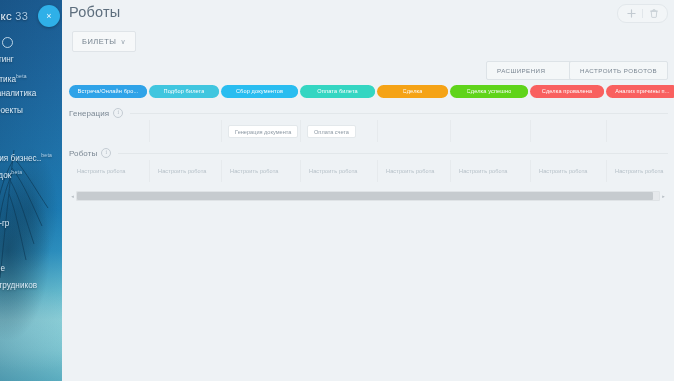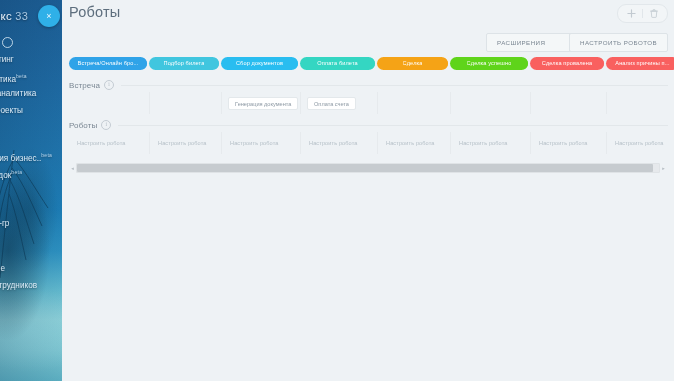--- a/index.html
+++ b/index.html
@@ -250,20 +250,26 @@
         <div class="hsep"></div>
         <div class="hicon">
           <svg width="8" height="9" viewBox="0 0 10 11">
             <path d="M1.5 2.5h7l-.7 7.3a.7.7 0 0 1-.7.6H2.9a.7.7 0 0 1-.7-.6L1.5 2.5Z" fill="none" stroke="#c2cad1" stroke-width="1"></path>
             <path d="M0.6 2.5h8.8M3.7 2.3V1.2a.6.6 0 0 1 .6-.6h1.4a.6.6 0 0 1 .6.6v1.1" fill="none" stroke="#c2cad1" stroke-width="1" stroke-linecap="round"></path>
           </svg>
         </div>
       </div>
     </div>
 
+    <div class="filter-row">
+      <div class="filter-btn">
+        <span>БИЛЕТЫ</span>
+        <span class="caret">∨</span>
+      </div>
+    </div>
 
     <div class="toolbar">
       <div class="tb-btn tb-ext">
         <span>РАСШИРЕНИЯ</span>
         <span class="caret">▾</span>
       </div>
       <div class="tb-btn tb-conf">НАСТРОИТЬ РОБОТОВ</div>
     </div>
 
     <div class="stages" id="stages">
@@ -287,21 +293,21 @@
         </div>
         <div class="stage" style="background: rgb(249, 96, 95); width: 74px; z-index: 44;">
           <span class="lbl">Сделка провалена</span>
         </div>
         <div class="stage" style="background: rgb(249, 96, 95); width: 73px; z-index: 43;">
           <span class="lbl">Анализ причины п...</span>
         </div>
       </div>
 
     <div class="section-label">
-      <span class="txt">Встреча</span>
+      <span class="txt">Генерация</span>
       <span class="info-i">i</span>
       <span class="rule"></span>
     </div>
     <div class="lane" id="trigger-lane">
         <div class="cell" style="width: 80px;"></div>
         <div class="cell" style="width: 72px;"></div>
         <div class="cell" style="width: 79px;">
           <div class="trig-chip">Генерация документа</div>
         </div>
         <div class="cell" style="width: 77px;">

